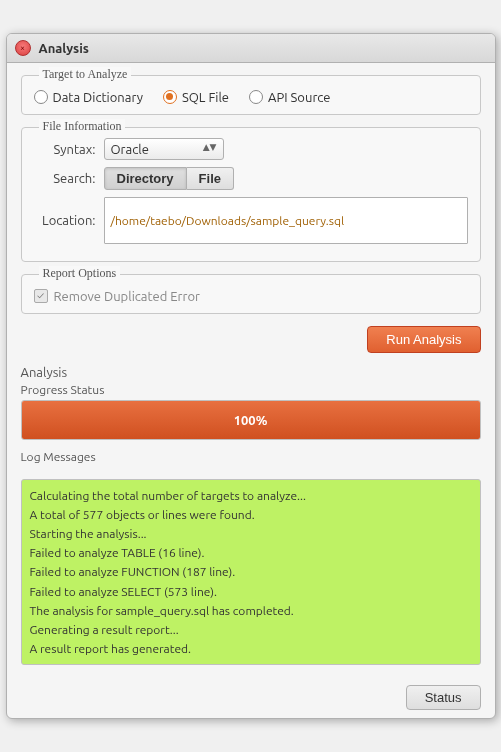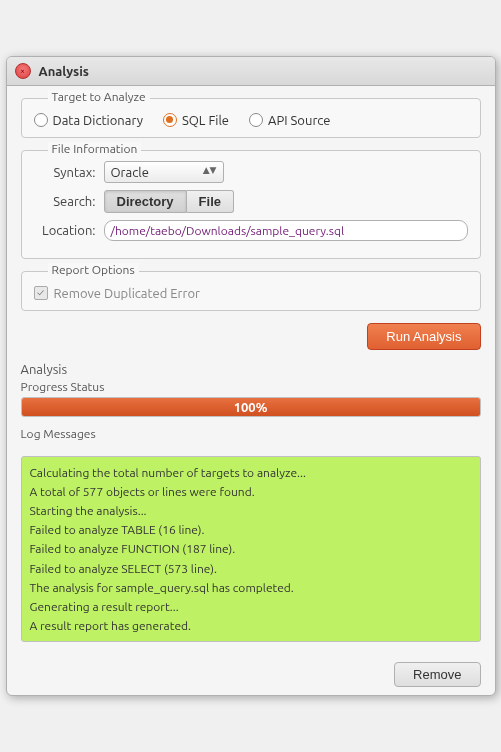--- a/index.html
+++ b/index.html
@@ -56,25 +56,26 @@
       border: 1px solid #c8c8c8;
       border-radius: 4px;
       padding: 10px 12px;
       margin-bottom: 12px;
       background: #f8f8f8;
       position: relative;
     }
     .group-title {
       position: absolute;
       top: -9px;
-      left: 26px;
+      left: 17px;
       background: #f8f8f8;
       padding: 0 4px;
       font-size: 12px;
       color: #555;
+      font-family: Liberation Serif, serif;
     }
     .radio-row {
       display: flex;
       align-items: center;
       gap: 20px;
       padding-top: 4px;
     }
     .radio-item {
       display: flex;
       align-items: flex-end;
@@ -156,25 +157,25 @@
     .btn:last-child {
       border-radius: 0 3px 3px 0;
       border-left: none;
     }
     .btn.active {
       background: linear-gradient(to bottom, #e0e0e0, #d0d0d0);
       box-shadow: inset 0 1px 3px rgba(0,0,0,0.15);
     }
     .location-input {
       border: 1px solid #b0b0b0;
-      border-radius: 9px;
+      border-radius: 1px;
       background: white;
-      padding: 3px 6px;
-      font-size: 12px;
-      color: #701a75;
+      padding: 16px 6px;
+      font-size: 12px;
+      color: #a16207;
       flex: 1;
     }
     .checkbox-row {
       display: flex;
       align-items: center;
       gap: 6px;
       margin-top: 4px;
     }
     .checkbox {
       width: 14px;
@@ -213,21 +214,21 @@
       margin-bottom: 4px;
     }
     .progress-label {
       font-size: 12px;
       color: #555;
       margin-bottom: 4px;
     }
     .progress-bar-container {
       background: #ddd;
       border-radius: 3px;
-      height: 20px;
+      height: 40px;
       margin-bottom: 10px;
       overflow: hidden;
       border: 1px solid #c0c0c0;
     }
     .progress-bar-fill {
       background: linear-gradient(to bottom, #e87040, #d05020);
       height: 100%;
       display: flex;
       align-items: center;
       justify-content: center;
@@ -356,15 +357,15 @@
           <div>Failed to analyze SELECT (573 line).</div>
           <div>The analysis for sample_query.sql has completed.</div>
           <div>Generating a result report...</div>
           <div>A result report has generated.</div>
         </div>
     </div>
 
   </div>
 
   <div class="footer">
-    <button class="close-btn-footer">Remove</button>
+    <button class="close-btn-footer">Status</button>
   </div>
 </div>
 
 </body></html>

